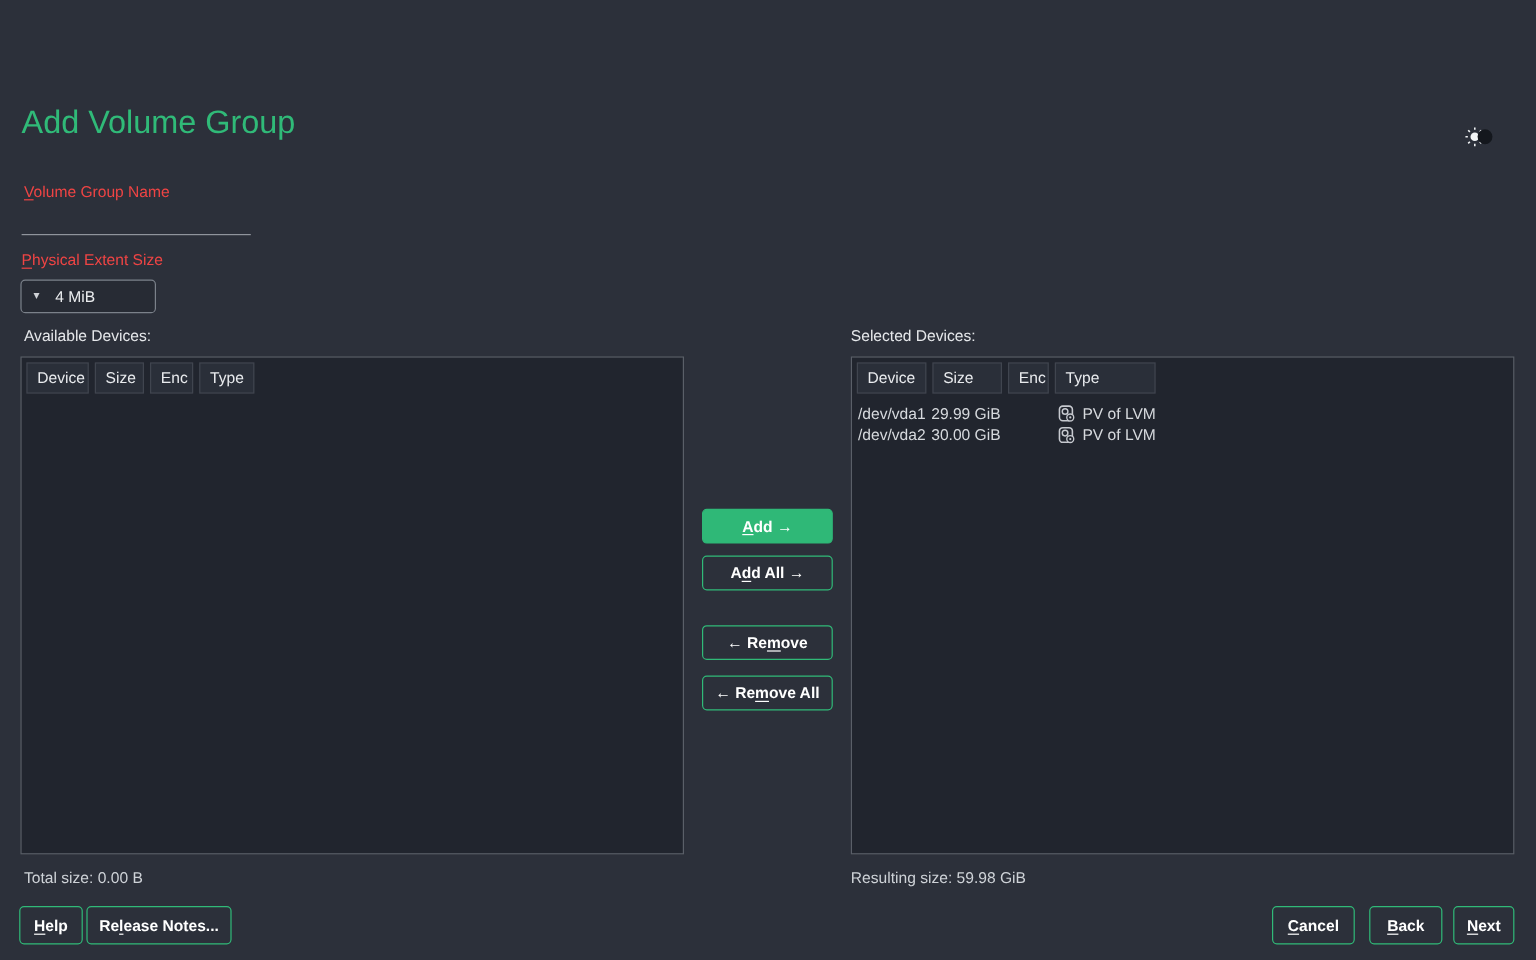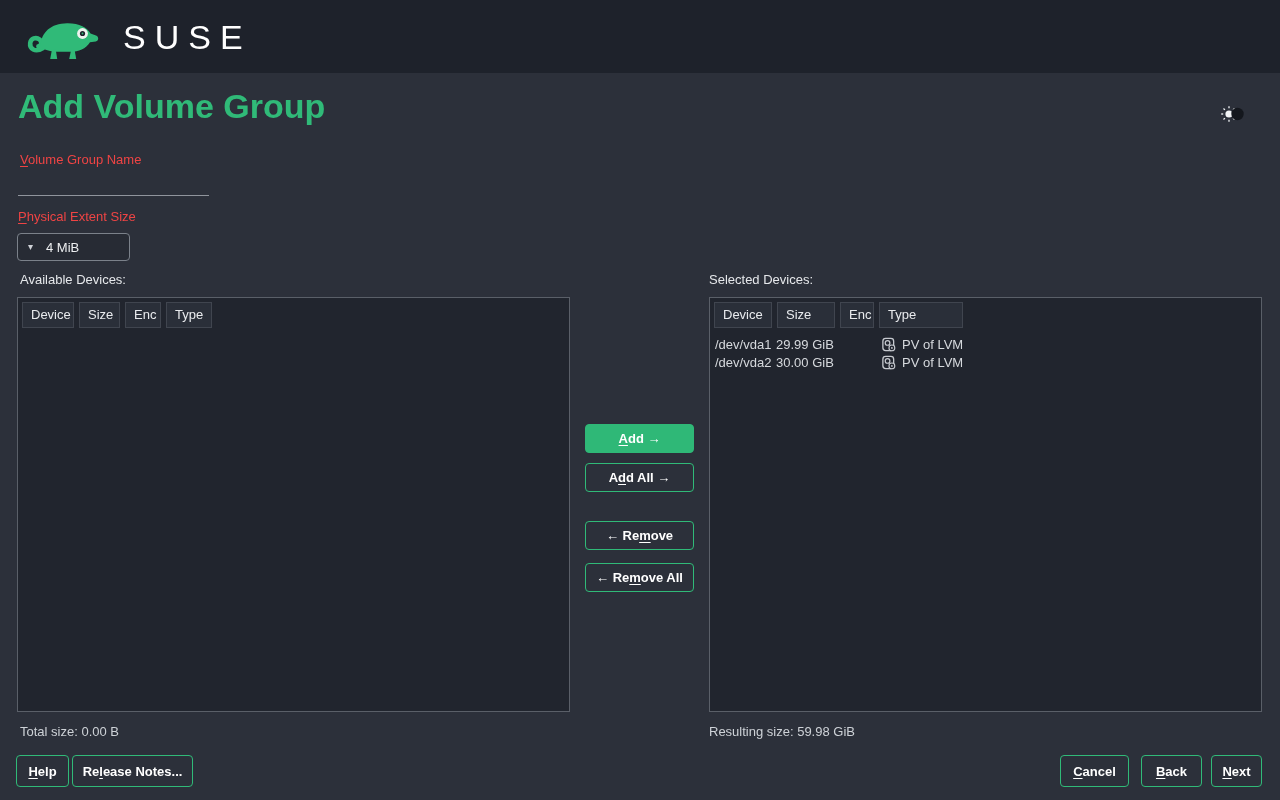--- a/index.html
+++ b/index.html
@@ -5,21 +5,21 @@
   html,body{margin:0;padding:0;background:#14171d;}
   .screen{position:relative;width:1280px;height:800px;background:#2c303a;overflow:hidden;
           font-family:"Liberation Sans",sans-serif;color:#e6e8eb;}
   
   .topbar{position:absolute;left:0;top:0;width:1280px;height:73px;background:#1e222b;
           display:flex;align-items:center;padding-left:27px;box-sizing:border-box;}
   .logo{display:flex;align-items:center;}
   .brand{color:#ffffff;font-size:34px;font-weight:500;letter-spacing:9px;margin-left:16px;line-height:1;}
   
   .content{position:absolute;left:0;top:73px;width:1280px;height:727px;}
-  .title{position:absolute;left:18px;top:14px;margin:0;font-size:34px;font-weight:700;color:#30ba78;}
+  .title{position:absolute;left:18px;top:14px;margin:0;font-size:27px;font-weight:400;color:#30ba78;}
   .theme-toggle{position:absolute;left:1218px;top:31px;width:30px;height:22px;background:transparent;
                 border:none;padding:0;cursor:pointer;}
   .field-label{position:absolute;font-size:13px;color:#ef4444;}
   .vg-label{left:20px;top:79px;}
   .vg-input{position:absolute;left:18px;top:97px;width:191px;height:26px;background:transparent;
             border:none;border-bottom:1px solid #90949c;color:#eceef0;font-size:13px;
             font-family:"Liberation Sans",sans-serif;outline:none;padding:0 2px;box-sizing:border-box;}
   .pes-label{left:18px;top:136px;}
   .combo{position:absolute;left:17px;top:160px;width:113px;height:28px;background:#272b34;
          border:1px solid #7b818a;border-radius:4px;display:flex;align-items:center;
@@ -64,36 +64,20 @@
   .btn-cancel{left:1060px;width:69px;}
   .btn-back{left:1141px;width:61px;}
   .btn-next{left:1211px;width:51px;}
   u{text-decoration:underline;text-underline-offset:2px;text-decoration-thickness:1px;}
 </style>
 </head>
 <body>
 
 <div class="screen">
 
-  <header class="topbar">
-    <div class="logo">
-      <svg width="80" height="52" viewBox="0 0 80 52">
-        <path d="M16,37 C8,42 2.5,37.5 3.2,32 C3.8,27.5 9,25.5 12.6,28.6 C15.2,30.8 14.6,35 11.4,35.4" fill="none" stroke="#30ba78" stroke-width="4.6" stroke-linecap="round"></path>
-        <path d="M13.5,35.5 C14,21 24,12.5 40,12.2 C52,12 60.5,16.5 63.5,22.5
-                 L69,24.5 C72,25.8 72,29.6 68.8,30.6 L63,31.2
-                 C59,38 51.5,40.8 43.5,40.8 C31,40.8 19.5,41.5 13.5,35.5 Z" fill="#30ba78"></path>
-        <path d="M44,39.5 L42.2,48 L49.2,48 L47.8,40" fill="#30ba78"></path>
-        <path d="M25,38.5 L23.2,48 L30.2,48 L28.8,39" fill="#30ba78"></path>
-        <circle cx="55.5" cy="22.5" r="5.4" fill="#eef2ee"></circle>
-        <circle cx="55.5" cy="22.5" r="2.6" fill="#1e222b"></circle>
-        <circle cx="55.5" cy="22.5" r="0.9" fill="#30ba78"></circle>
-      </svg>
-      <span class="brand">SUSE</span>
-    </div>
-  </header>
 
   <main class="content">
 
     <h1 class="title">Add Volume Group</h1>
 
     <button class="theme-toggle">
       <svg width="28" height="20" viewBox="0 0 28 20">
         <g stroke="#f2f4f6" stroke-width="1.3">
           <line x1="10" y1="2.2" x2="10" y2="4.2"></line>
             <line x1="10" y1="15.8" x2="10" y2="17.8"></line>

